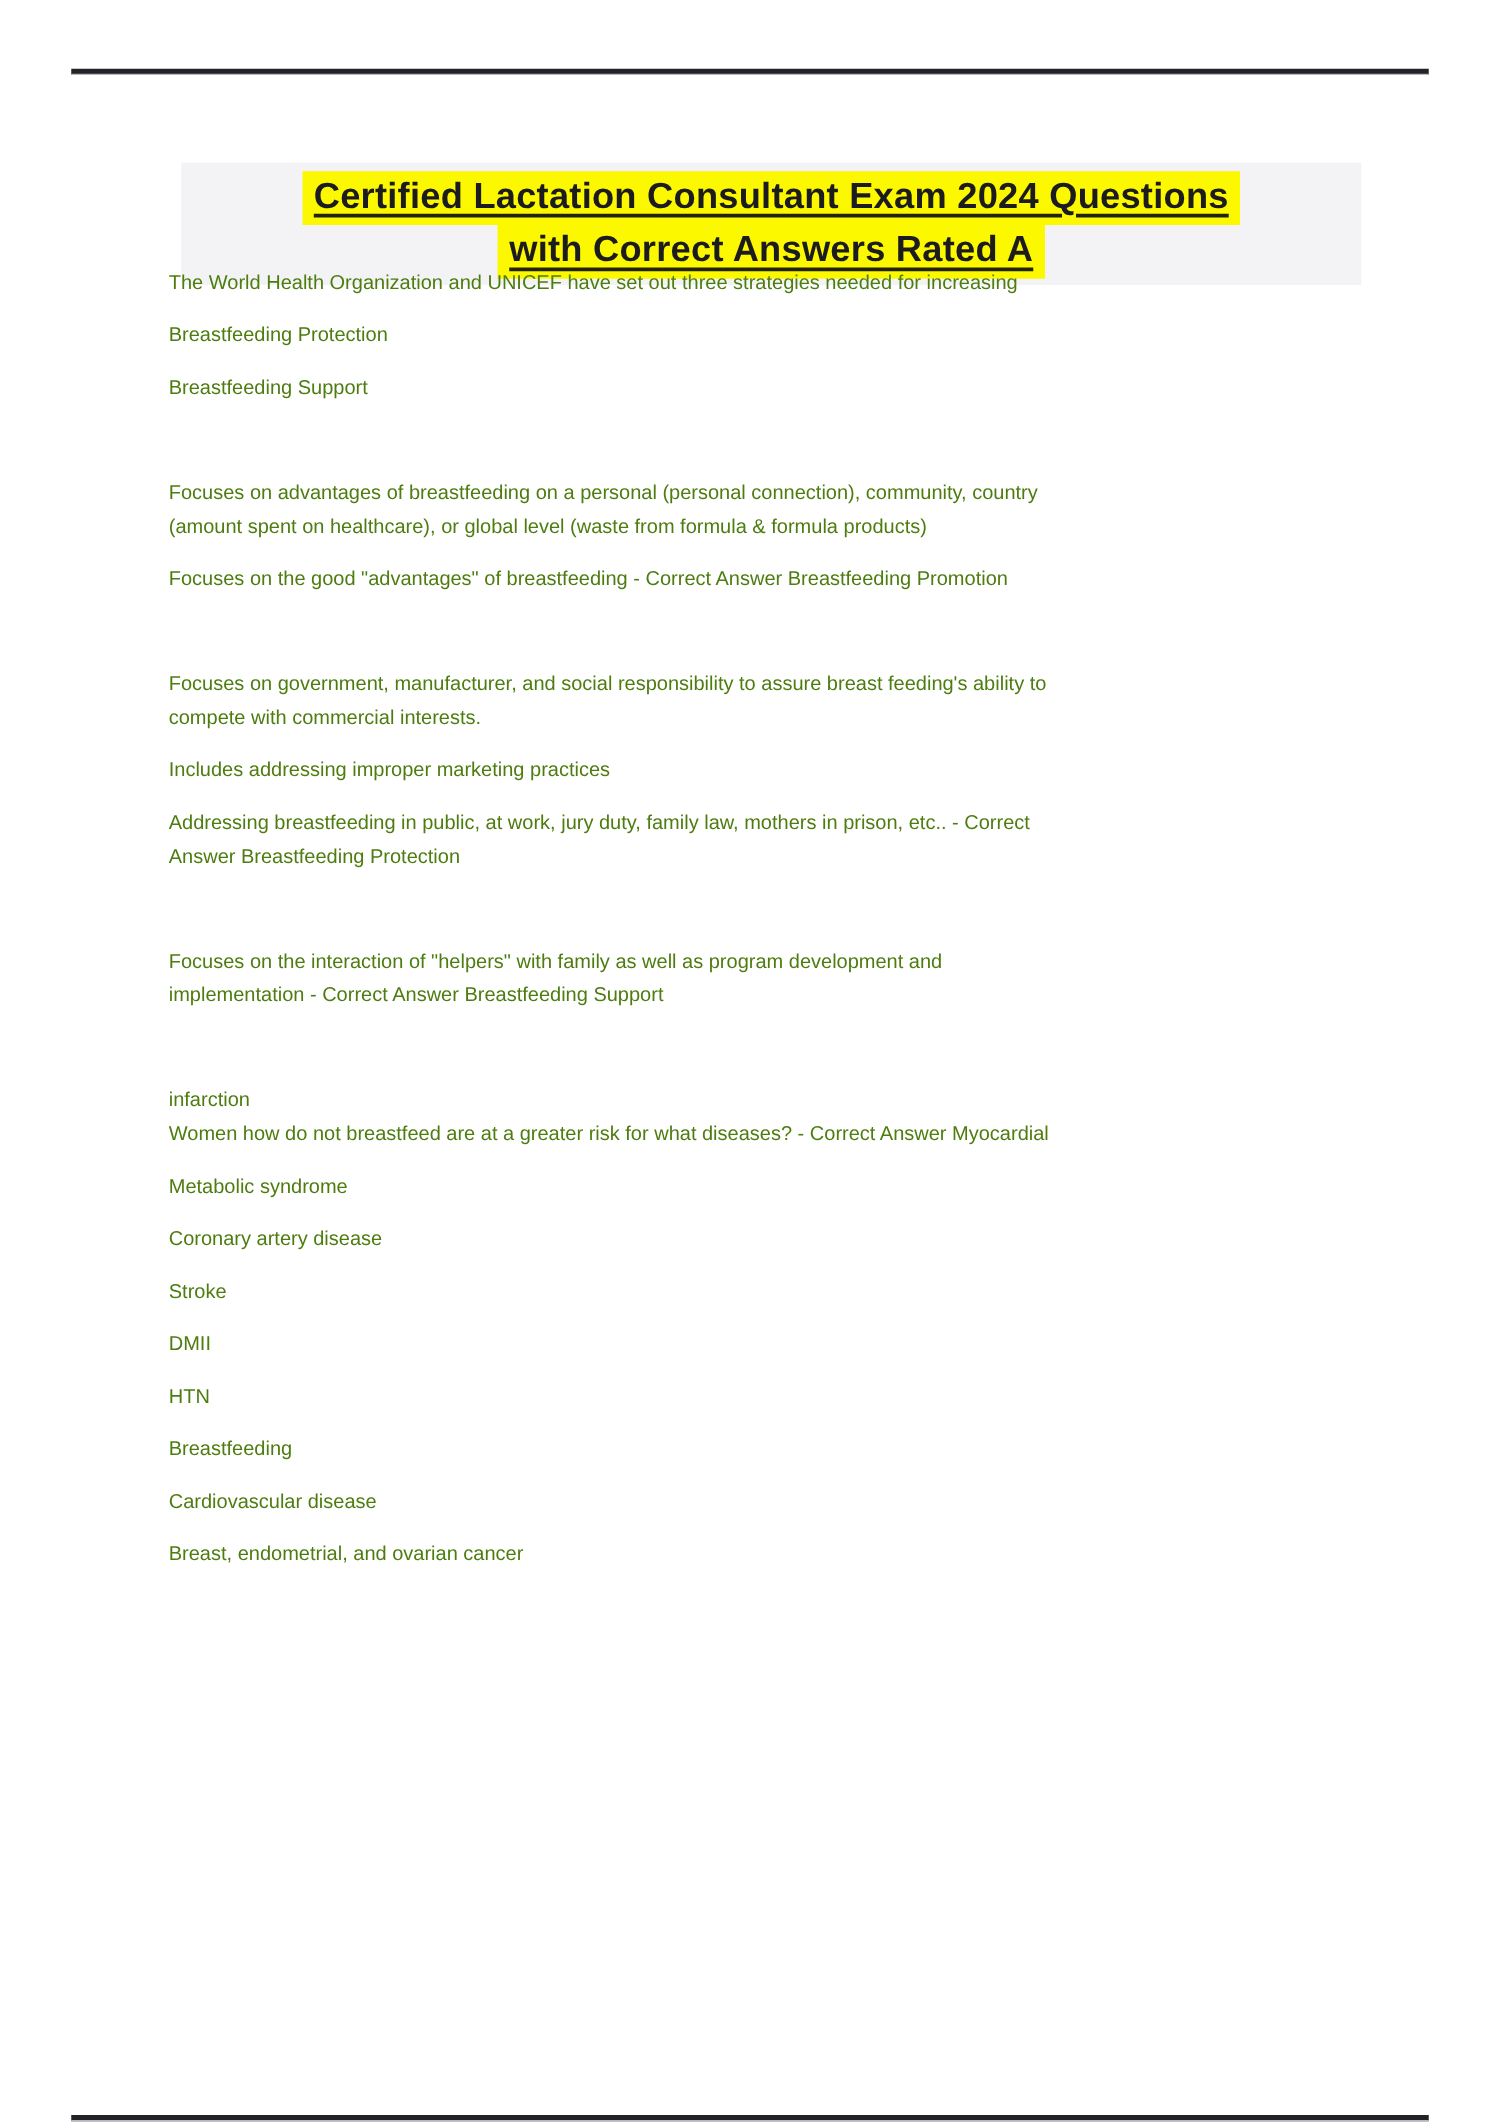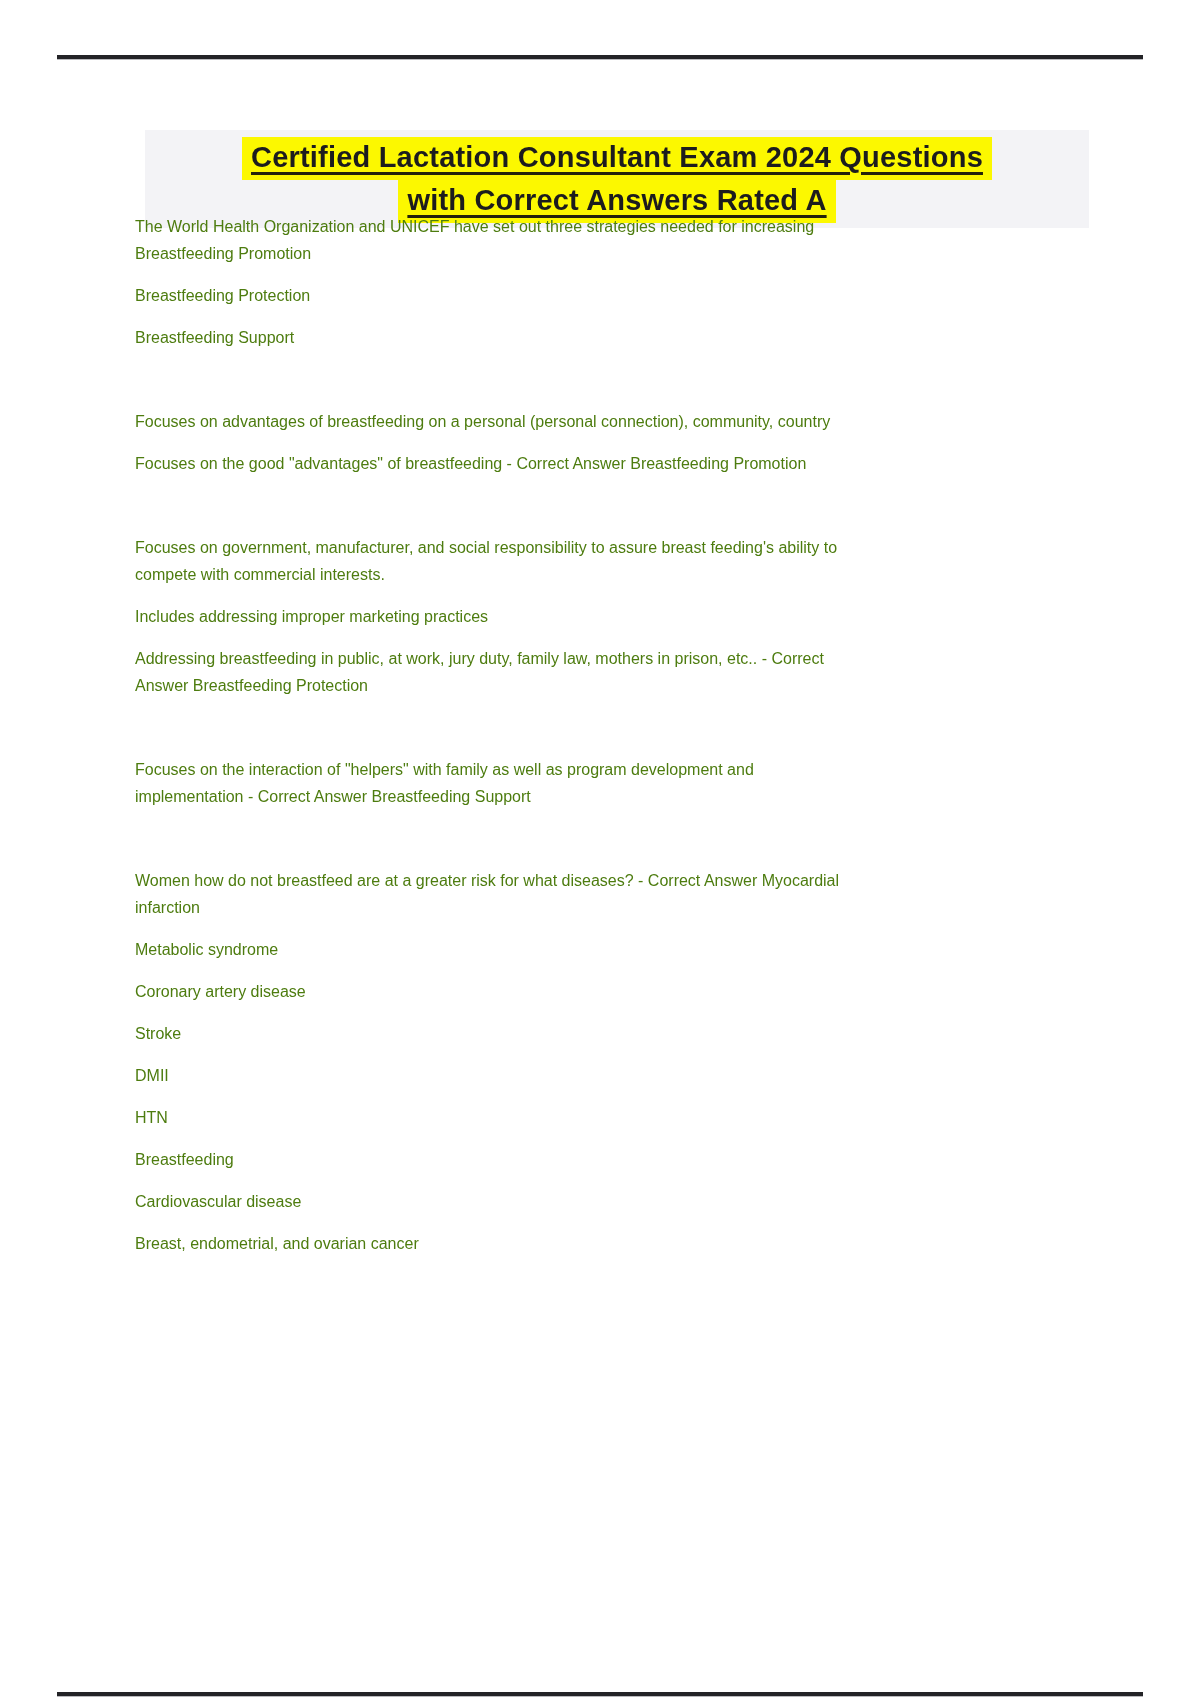--- a/index.html
+++ b/index.html
@@ -68,31 +68,31 @@
   <div class="rule top"></div>
 
   <div class="title-block">
     <span class="title-line"><span class="hl">Certified Lactation Consultant Exam 2024 Questions</span></span>
     <span class="title-line"><span class="hl">with Correct Answers Rated A</span></span>
   </div>
 
   <div class="document-body">
       <div class="para">
         <span class="line">The World Health Organization and UNICEF have set out three strategies needed for increasing</span>
-        <span class="line">Breastfeeding Promotion</span>
       </div>
       <div class="para">
         <span class="line">Breastfeeding Protection</span>
       </div>
       <div class="para">
         <span class="line">Breastfeeding Support</span>
       </div>
       <div class="para blank"></div>
       <div class="para">
         <span class="line">Focuses on advantages of breastfeeding on a personal (personal connection), community, country</span>
+        <span class="line">(amount spent on healthcare), or global level (waste from formula &amp; formula products)</span>
       </div>
       <div class="para">
         <span class="line">Focuses on the good "advantages" of breastfeeding - Correct Answer Breastfeeding Promotion</span>
       </div>
       <div class="para blank"></div>
       <div class="para">
         <span class="line">Focuses on government, manufacturer, and social responsibility to assure breast feeding's ability to</span>
         <span class="line">compete with commercial interests.</span>
       </div>
       <div class="para">
@@ -102,22 +102,22 @@
         <span class="line">Addressing breastfeeding in public, at work, jury duty, family law, mothers in prison, etc.. - Correct</span>
         <span class="line">Answer Breastfeeding Protection</span>
       </div>
       <div class="para blank"></div>
       <div class="para">
         <span class="line">Focuses on the interaction of "helpers" with family as well as program development and</span>
         <span class="line">implementation - Correct Answer Breastfeeding Support</span>
       </div>
       <div class="para blank"></div>
       <div class="para">
+        <span class="line">infarction</span>
         <span class="line">Women how do not breastfeed are at a greater risk for what diseases? - Correct Answer Myocardial</span>
-        <span class="line">infarction</span>
       </div>
       <div class="para">
         <span class="line">Metabolic syndrome</span>
       </div>
       <div class="para">
         <span class="line">Coronary artery disease</span>
       </div>
       <div class="para">
         <span class="line">Stroke</span>
       </div>

